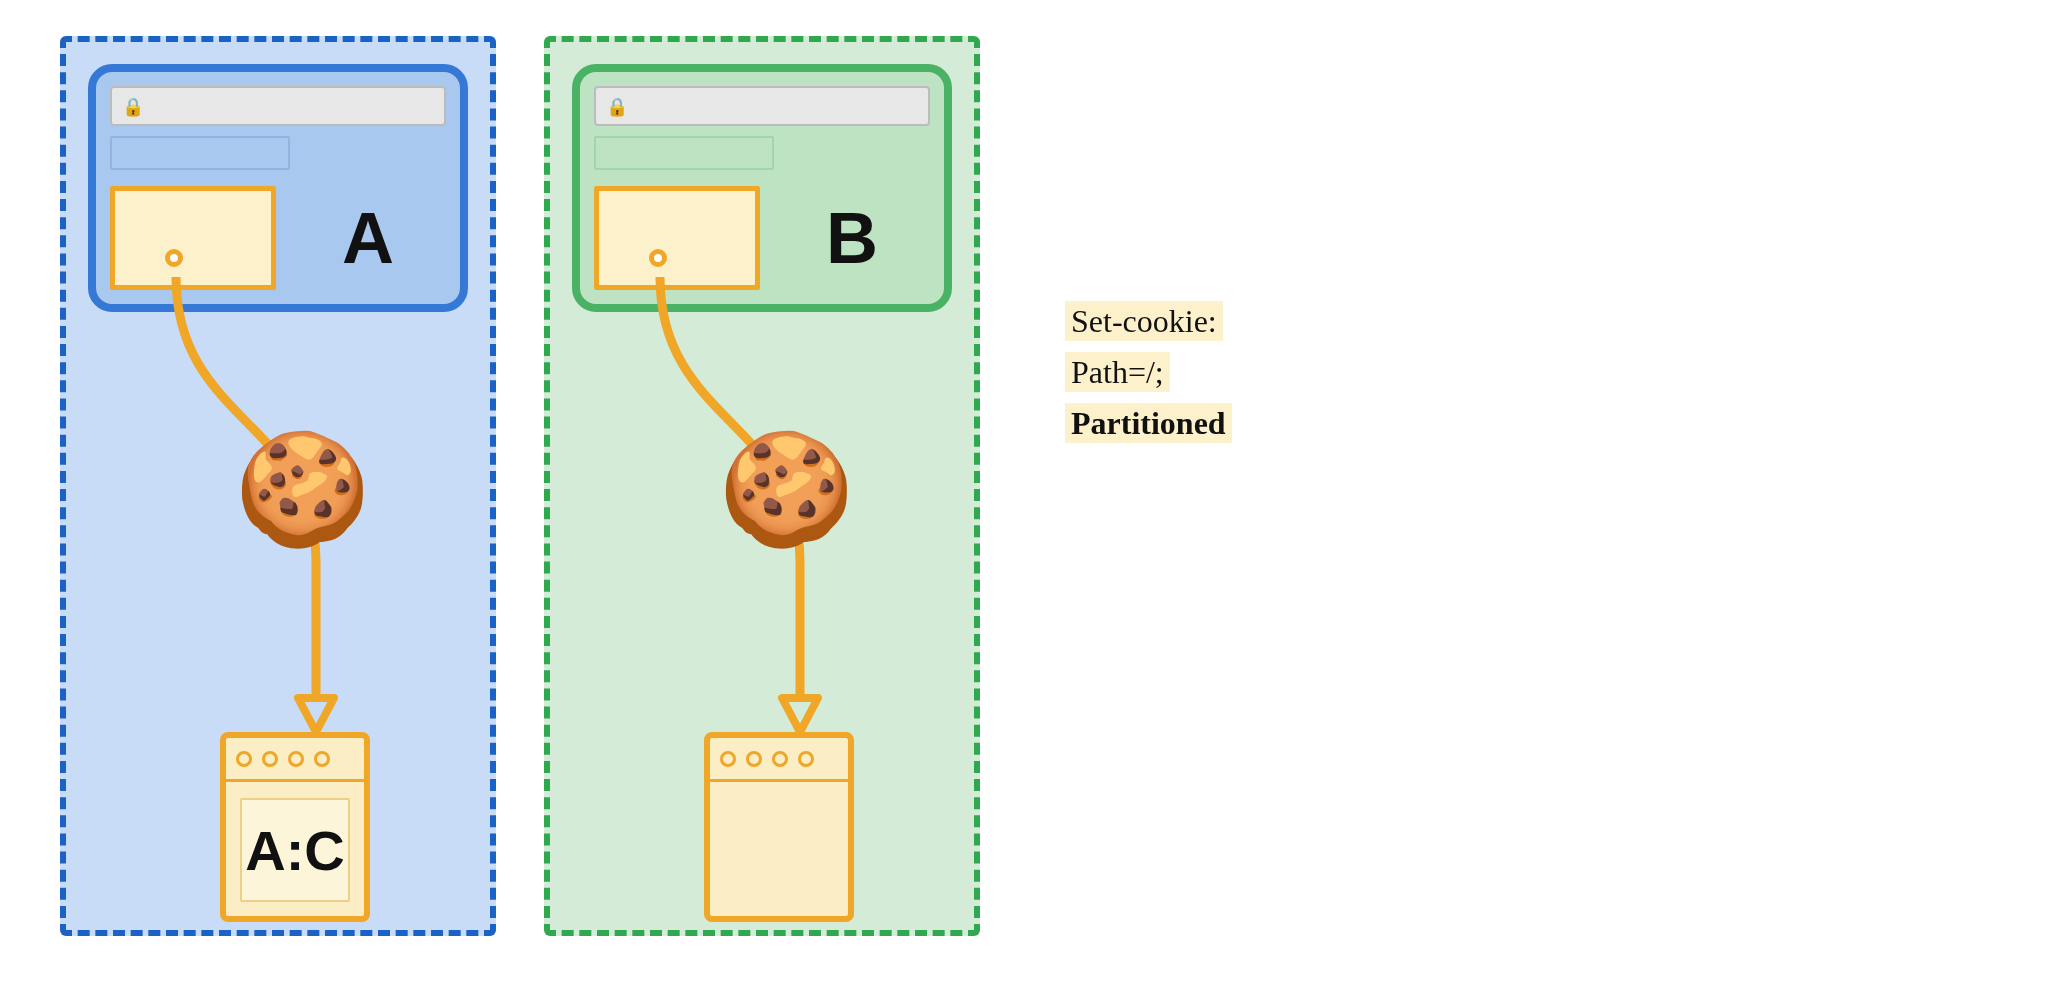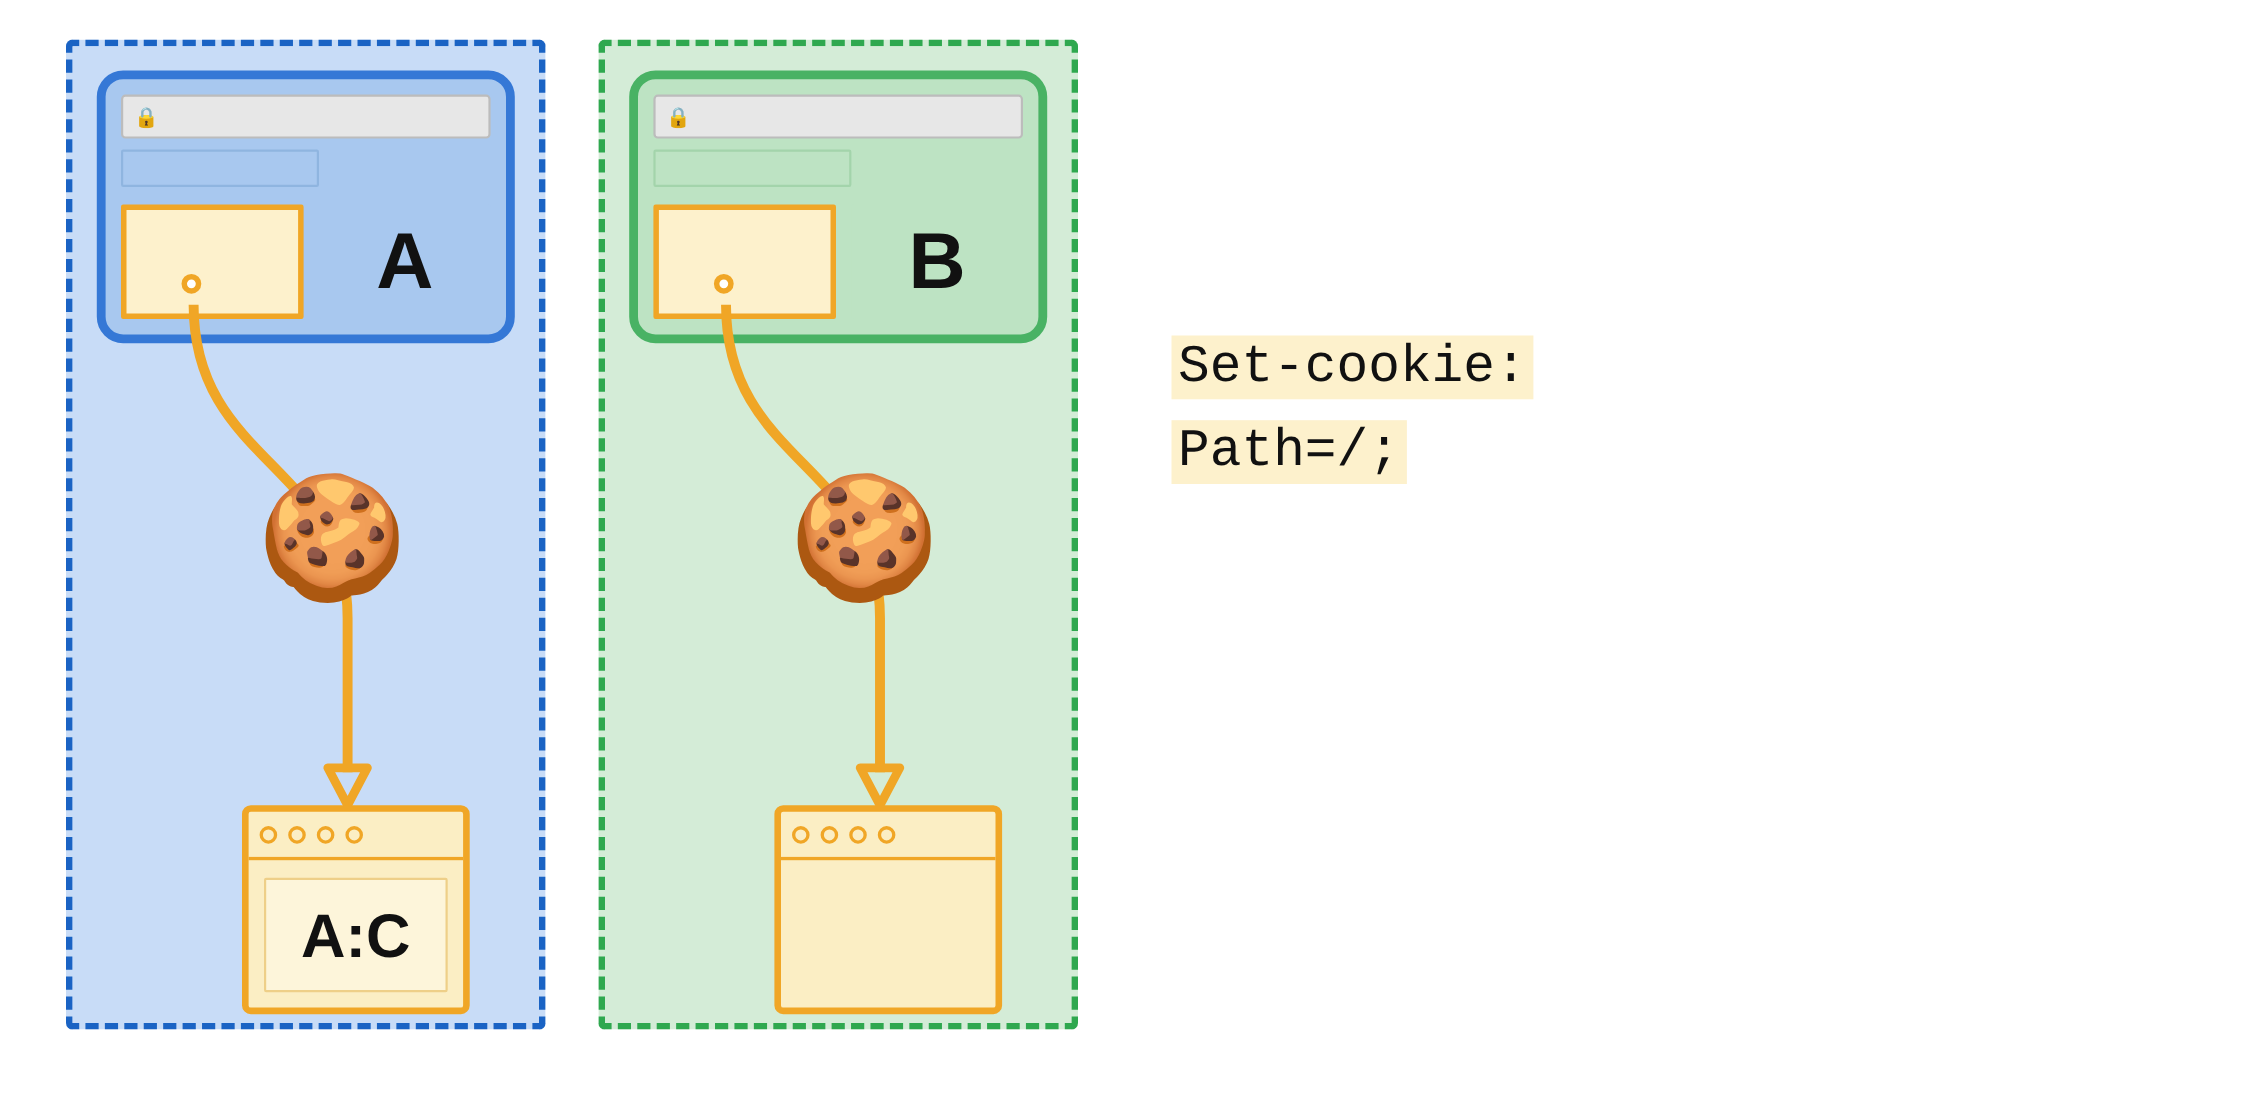--- a/index.html
+++ b/index.html
@@ -100,21 +100,21 @@
 
   .cookie {
     position: absolute;
     font-size: 110px;
     line-height: 1;
     filter: drop-shadow(0 0 0 transparent);
   }
 
   .storage-box {
     position: absolute;
-    width: 207px;
+    width: 150px;
     height: 190px;
     border: 6px solid #f0a626;
     background: #fbeec4;
     border-radius: 8px;
   }
   .storage-header {
     height: 44px;
     border-bottom: 3px solid #f0a626;
     display: flex;
     align-items: center;
@@ -134,22 +134,22 @@
     display: flex;
     align-items: center;
     justify-content: center;
     font-size: 56px;
     font-weight: 600;
     color: #111;
   }
 
   .code {
     position: absolute;
-    font-family: Liberation Mono, monospace;
-    font-size: 48px;
+    font-family: Liberation Serif, serif;
+    font-size: 32px;
     color: #111;
     line-height: 1.6;
     padding-left: 27px;
   }
   .code span.hl {
     background: #fdf1cc;
     padding: 2px 6px;
   }
   .code span.bold { font-weight: 700; }
 
@@ -223,13 +223,14 @@
       <div class="dot"></div>
       <div class="dot"></div>
       <div class="dot"></div>
     </div>
   </div>
 </div>
 
 <div class="code" style="left:1038px; top:296px;">
   <div><span class="hl">Set-cookie:</span></div>
   <div><span class="hl">Path=/;</span></div>
+  <div><span class="hl bold">Partitioned</span></div>
 </div>
 
 </body></html>

